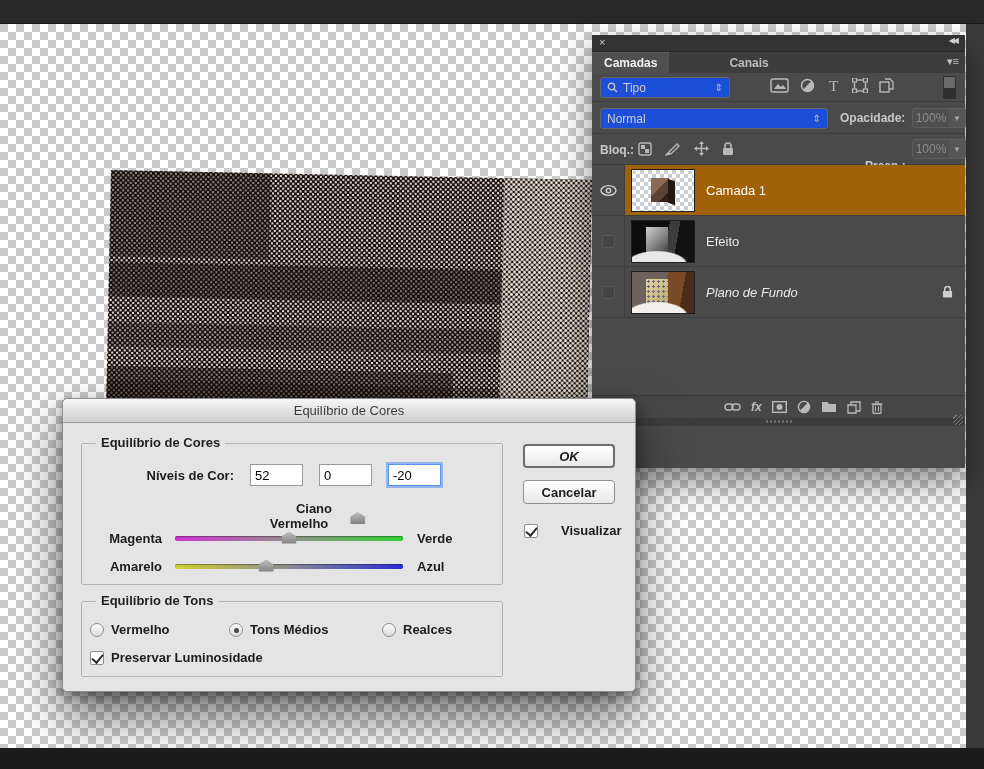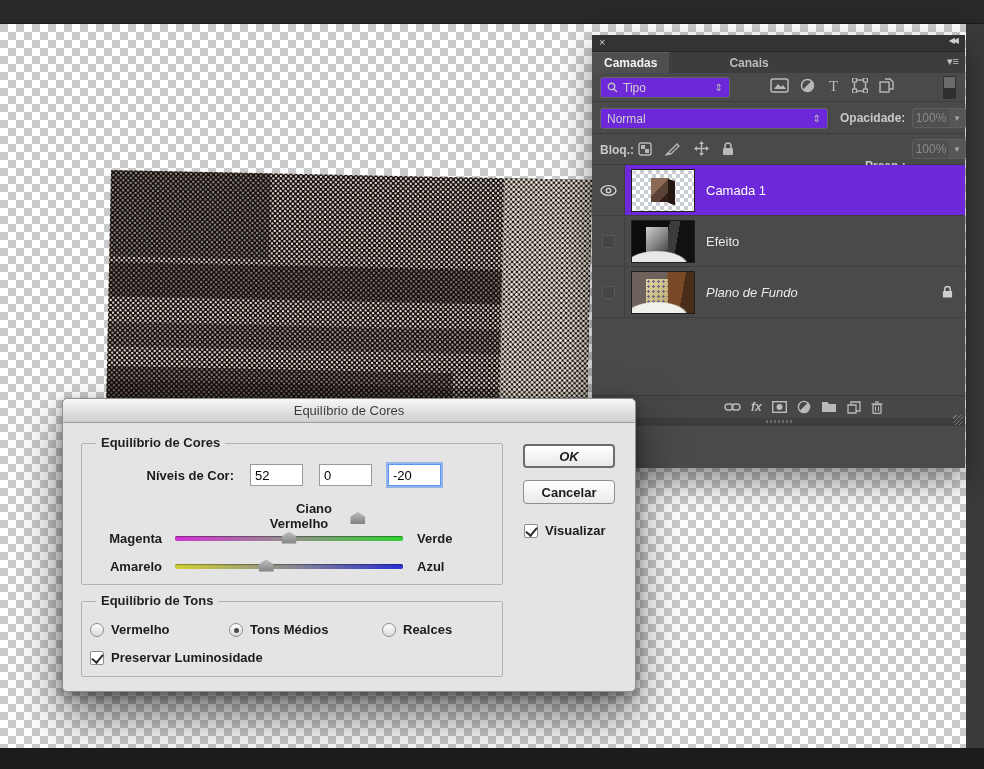--- a/index.html
+++ b/index.html
@@ -38,21 +38,21 @@
            box-shadow:0 14px 30px rgba(0,0,0,.45); color:#c9c9c9; font-size:12px; }
   .p-hdr { height:17px; background:#333; border-bottom:1px solid #282828; position:relative; }
   .p-hdr .x   { position:absolute; left:7px;  top:1px; color:#cfcfcf; font-size:11px; }
   .p-hdr .col { position:absolute; right:8px; top:1px; color:#cfcfcf; font-size:11px; letter-spacing:-2px; }
   .p-tabs { height:21px; background:#3d3d3d; position:relative; display:flex; align-items:stretch;gap:48px; }
   .tab { padding:0 12px; display:flex; align-items:center; font-weight:bold; color:#bdbdbd; }
   .tab.active { background:#4f4f4f; color:#f2f2f2; border-top:1px solid #5c5c5c; }
   .p-menu { position:absolute; right:6px; top:3px; color:#c4c4c4; font-size:11px; }
   .p-row { position:relative; background:#4a4a4a; }
   .p-filter { height:29px; border-bottom:1px solid #3c3c3c; }
-  .dd { position:absolute; background:#6d28d9; border:1px solid #666; border-radius:3px; color:#cfcfcf;
+  .dd { position:absolute; background:#1d4ed8; border:1px solid #666; border-radius:3px; color:#cfcfcf;
         display:flex; align-items:center; padding:0 6px; }
   .dd .ud { margin-left:auto; color:#bdbdbd; font-size:10px; }
   .f-dd { left:8px; top:4px; width:130px; height:21px; }
   .f-icons { position:absolute; left:178px; top:5px; display:flex; gap:11px; align-items:center; }
   .f-icons svg { display:block; }
   .f-toggle { position:absolute; right:9px; top:3px; width:13px; height:23px; background:#2f2f2f; border-radius:2px; }
   .f-toggle::before { content:""; position:absolute; left:1px; top:1px; width:11px; height:11px; background:#6b6b6b; border-radius:1px; }
   .p-blend { height:32px; border-bottom:1px solid #3c3c3c; }
   .b-dd { left:8px; top:6px; width:228px; height:21px; }
   .lbl { font-weight:bold; color:#c8c8c8; }
@@ -60,21 +60,21 @@
              color:#8b8b8b; display:flex; align-items:center; justify-content:center; width:38px; }
   .dim-arrow { position:absolute; height:20px; width:17px; background:#565656; border:1px solid #5e5e5e; border-left:none;
                border-radius:0 3px 3px 0; color:#a8a8a8; font-size:9px; display:flex; align-items:center; justify-content:center; }
   .p-lock { height:31px; border-bottom:1px solid #3c3c3c; }
   .lock-icons { position:absolute; left:46px; top:7px; display:flex; gap:13px; align-items:center; }
   .p-list { }
   .layer { height:51px; display:flex; align-items:stretch; border-bottom:1px solid #3e3e3e; background:#4a4a4a; }
   .eye-cell { width:33px; border-right:1px solid #3e3e3e; display:flex; align-items:center; justify-content:center; background:#4a4a4a; }
   .vis-empty { width:13px; height:13px; background:#454545; border:1px solid #575757; border-radius:2px; }
   .l-body { flex:1; display:flex; align-items:center; position:relative; padding-left:6px; }
-  .layer.selected .l-body { background:#6d28d9; }
+  .layer.selected .l-body { background:#a16207; }
   .thumb { width:64px; height:43px; border:1px solid #1e1e1e; position:relative; overflow:hidden; flex:none; }
   .thumb.checker { background:repeating-conic-gradient(#fff 0 25%, #c9ced4 0 50%); background-size:8px 8px; }
   .cube { position:absolute; left:19px; top:8px; width:18px; height:24px;
           background:linear-gradient(135deg,#8a6a55 0 45%, #5a4236 45% 75%, #2e201a 75%); }
   .cube::after { content:""; position:absolute; right:-6px; top:2px; width:7px; height:24px; background:#241811; transform:skewY(18deg); }
   .corner { position:absolute; width:8px; height:8px; border:2px solid #eef3f8; }
   .c-tl { left:-1px; top:-1px; border-right:none; border-bottom:none; }
   .c-tr { right:-1px; top:-1px; border-left:none; border-bottom:none; }
   .c-bl { left:-1px; bottom:-1px; border-right:none; border-top:none; }
   .c-br { right:-1px; bottom:-1px; border-left:none; border-top:none; }
@@ -129,21 +129,21 @@
             background:linear-gradient(#bdbdbd,#828282); clip-path:polygon(50% 0,100% 40%,100% 100%,0 100%,0 40%);
             filter:drop-shadow(0 1px 1px rgba(0,0,0,.4)); }
   .btn { position:absolute; left:460px; width:92px; height:24px; background:linear-gradient(#ffffff,#e9e9e9);
          border:1px solid #8e8e8e; border-radius:4px; font:bold 13px "Liberation Sans", sans-serif;
          color:#1c1c1c; display:flex; align-items:center; justify-content:center; }
   .btn-ok { top:45px; border:2px solid #6d6d6d;font-style:italic; }
   .btn-cancel { top:81px; }
   .chk { width:14px; height:14px; background:#fff; border:1px solid #8d8d8d; border-radius:2px; position:relative; flex:none; }
   .chk.checked::after { content:""; position:absolute; left:3px; top:0px; width:5px; height:9px;
                         border:solid #2a2a2a; border-width:0 2px 2px 0; transform:rotate(40deg); }
-  .preview-row { position:absolute; left:461px; top:124px; display:flex; align-items:center; gap:7px; font-weight:bold;justify-content:flex-end; }
+  .preview-row { position:absolute; left:461px; top:124px; display:flex; align-items:center; gap:23px; font-weight:bold;justify-content:flex-end; }
   .radio-row { position:absolute; left:8px; top:20px; display:flex; align-items:center; }
   .radio { width:14px; height:14px; border-radius:50%; background:linear-gradient(#fdfdfd,#dcdcdc);
            border:1px solid #8d8d8d; position:relative; flex:none; }
   .radio.checked::after { content:""; position:absolute; left:4px; top:4px; width:5px; height:5px; border-radius:50%; background:#4a4a4a; }
   .r-lab { margin:0 0 0 7px; font-weight:bold; }
   .preserve-row { position:absolute; left:8px; top:48px; display:flex; align-items:center; gap:7px; font-weight:bold; }
   .icon-svg { display:block; }
 </style>
 </head>
 <body>

